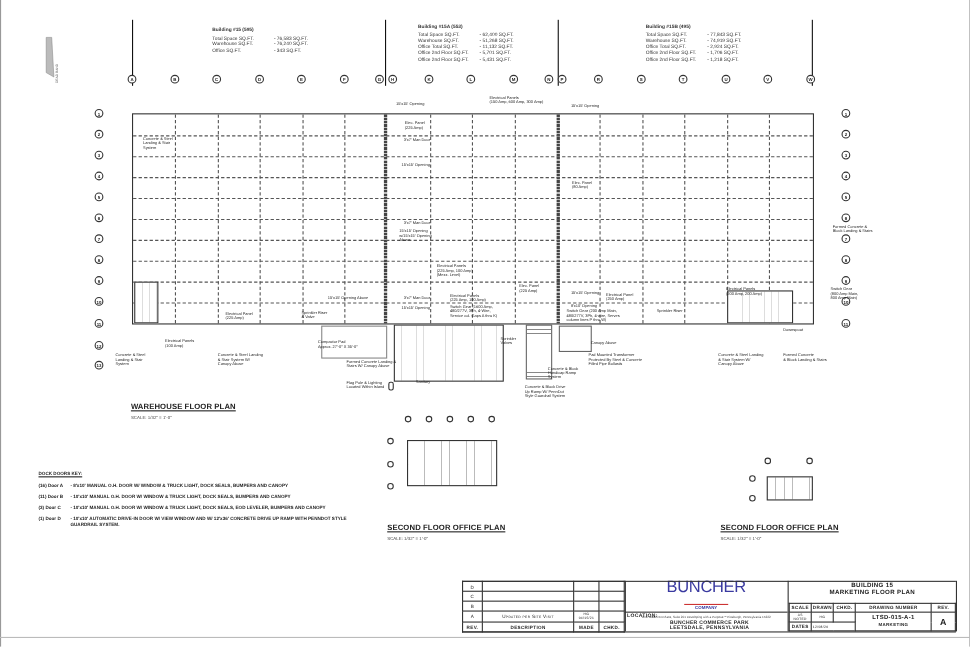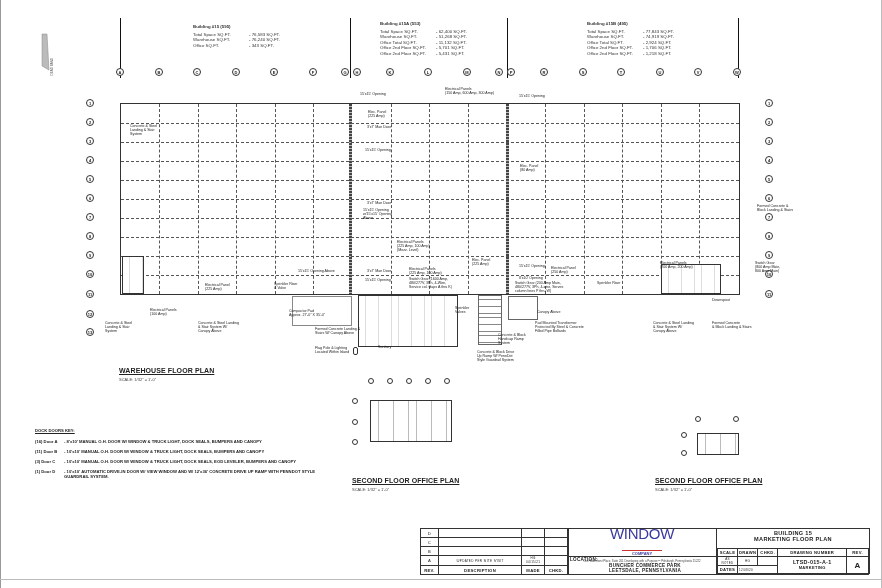--- a/index.html
+++ b/index.html
@@ -371,21 +371,21 @@
           <td>DESCRIPTION</td>
           <td>MADE</td>
           <td>CHKD.</td>
         </tr>
   </tbody>
     </table>
 </div>
 
 <div class="boxline" style="left:568px;top:528px;width:0.6px;height:46px;"></div>
 <div class="logo">
-  <div class="brand">WINDOW</div>
+  <div class="brand">BUNCHER</div>
   <div class="company">COMPANY</div>
   <div class="addr">One Waterfront Place, Suite 201   Developing with a Purpose™   Pittsburgh, Pennsylvania 15222</div>
 </div>
 <div class="boxline" style="left:568px;top:556px;width:148px;height:0.6px;"></div>
 <div class="abs small-caps" style="left:570px;top:557px;font-size:4.6px;font-weight:bold;">LOCATION:</div>
 <div class="abs small-caps" style="left:580px;top:563px;width:130px;text-align:center;font-size:4.6px;font-weight:bold;line-height:5.4px;">
   <div>BUNCHER COMMERCE PARK</div>
   <div>LEETSDALE, PENNSYLVANIA</div>
 </div>
 

